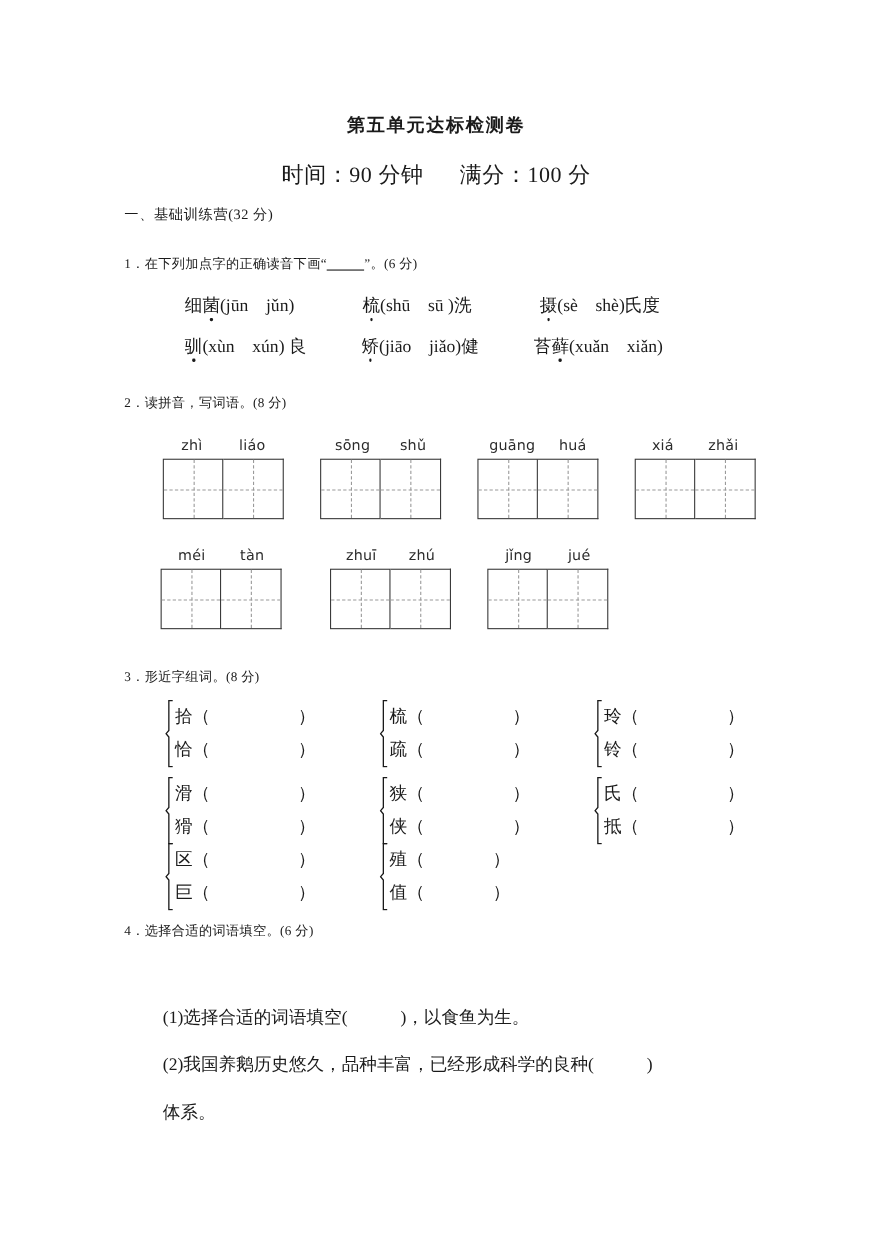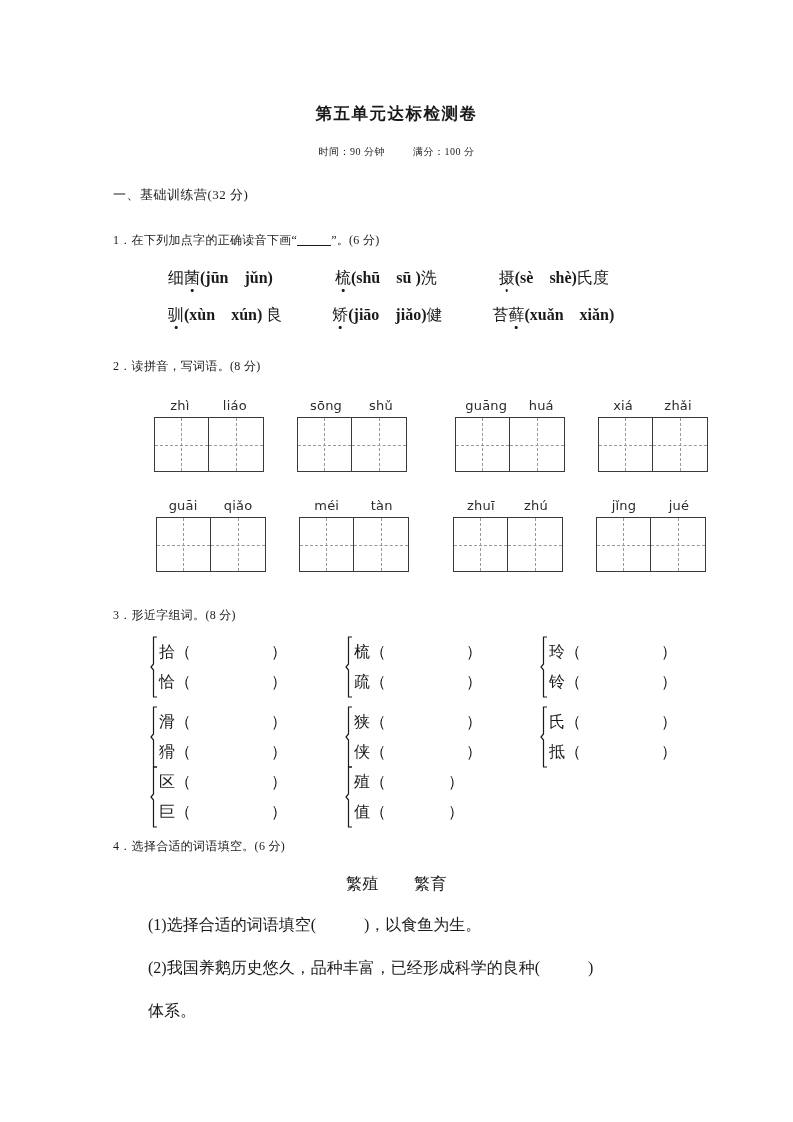--- a/index.html
+++ b/index.html
@@ -29,21 +29,21 @@
     font-size: 16.5px;
     font-weight: bold;
     letter-spacing: 1.5px;
     margin: 0;
     position: absolute;
     left: 0; right: 0;
     top: 103px;
   }
   .doc-subtitle {
     text-align: center;
-    font-size: 10px;
+    font-size: 20px;
     position: absolute;
     left: 0; right: 0;
     top: 145px;
     letter-spacing: 0.5px;
   }
   .doc-subtitle .gap { display: inline-block; width: 22px; }
 
   
   .section-title {
     position: absolute;
@@ -88,31 +88,31 @@
     content: "";
     position: absolute;
     left: 50%;
     bottom: -3px;
     width: 2.6px;
     height: 2.6px;
     border-radius: 50%;
     background: #1a1a1a;
     transform: translateX(-50%);
   }
-  .py { font-family: "Liberation Serif", serif; font-weight: bold; }
+  .py { font-family: "Liberation Serif", serif; }
   .sp-md { display: inline-block; width: 42px; }
   .sp-lg { display: inline-block; width: 54px; }
 
   
   .q2-row {
     position: absolute;
     left: 113px;
     width: 600px;
     display: flex;
-    justify-content: center;
+    justify-content: flex-start;
   }
   .word-slot {
     display: flex;
     flex-direction: column;
     align-items: center;
   }
   .pinyin-pair {
     display: flex;
     width: 110px;
     justify-content: space-around;
@@ -255,21 +255,21 @@
     <div class="word-slot" style="margin-left:33px;">
       <div class="pinyin-pair">
         <span>sōng</span>
         <span>shǔ</span>
       </div>
       <div class="grid-pair">
         <div class="tzg"></div>
         <div class="tzg"></div>
       </div>
     </div>
-    <div class="word-slot" style="margin-left:48px;">
+    <div class="word-slot" style="margin-left:33px;">
       <div class="pinyin-pair">
         <span>guāng</span>
         <span>huá</span>
       </div>
       <div class="grid-pair">
         <div class="tzg"></div>
         <div class="tzg"></div>
       </div>
     </div>
     <div class="word-slot" style="margin-left:33px;">
@@ -278,30 +278,20 @@
         <span>zhǎi</span>
       </div>
       <div class="grid-pair">
         <div class="tzg"></div>
         <div class="tzg"></div>
       </div>
     </div>
   </div>
 
   <div class="q2-row" style="top:498px;">
-    <div class="word-slot" style="margin-left:35px;">
-      <div class="pinyin-pair">
-        <span>guāi</span>
-        <span>qiǎo</span>
-      </div>
-      <div class="grid-pair">
-        <div class="tzg"></div>
-        <div class="tzg"></div>
-      </div>
-    </div>
     <div class="word-slot" style="margin-left:33px;">
       <div class="pinyin-pair">
         <span>méi</span>
         <span>tàn</span>
       </div>
       <div class="grid-pair">
         <div class="tzg"></div>
         <div class="tzg"></div>
       </div>
     </div>
@@ -425,25 +415,20 @@
         <div class="brace-line"><span>殖（</span><span class="inner paren-blank" style="display:inline-block;width:62px;"></span><span>）</span></div>
         <div class="brace-line"><span>值（</span><span class="inner paren-blank" style="display:inline-block;width:62px;"></span><span>）</span></div>
       </div>
     </div>
   </div>
 
   <div class="q-stem" style="top:838px;">
     <span class="q-num">4．</span><span>选择合适的词语填空。(6 分)</span>
   </div>
 
-  <div class="wordbank" style="top:874px;">
-    <span>繁殖</span>
-    <span class="gapw"></span>
-    <span>繁育</span>
-  </div>
 
   <div class="q4-sent" style="top:915px;">
     <span>(1)</span><span>选择合适的词语填空(</span><span class="inblank"></span><span>)，以食鱼为生。</span>
   </div>
 
   <div class="q4-sent" style="top:958px;">
     <span>(2)</span><span>我国养鹅历史悠久，品种丰富，已经形成科学的良种(</span><span class="inblank"></span><span>)</span>
   </div>
 
   <div class="q4-cont" style="top:1001px;">体系。</div>

